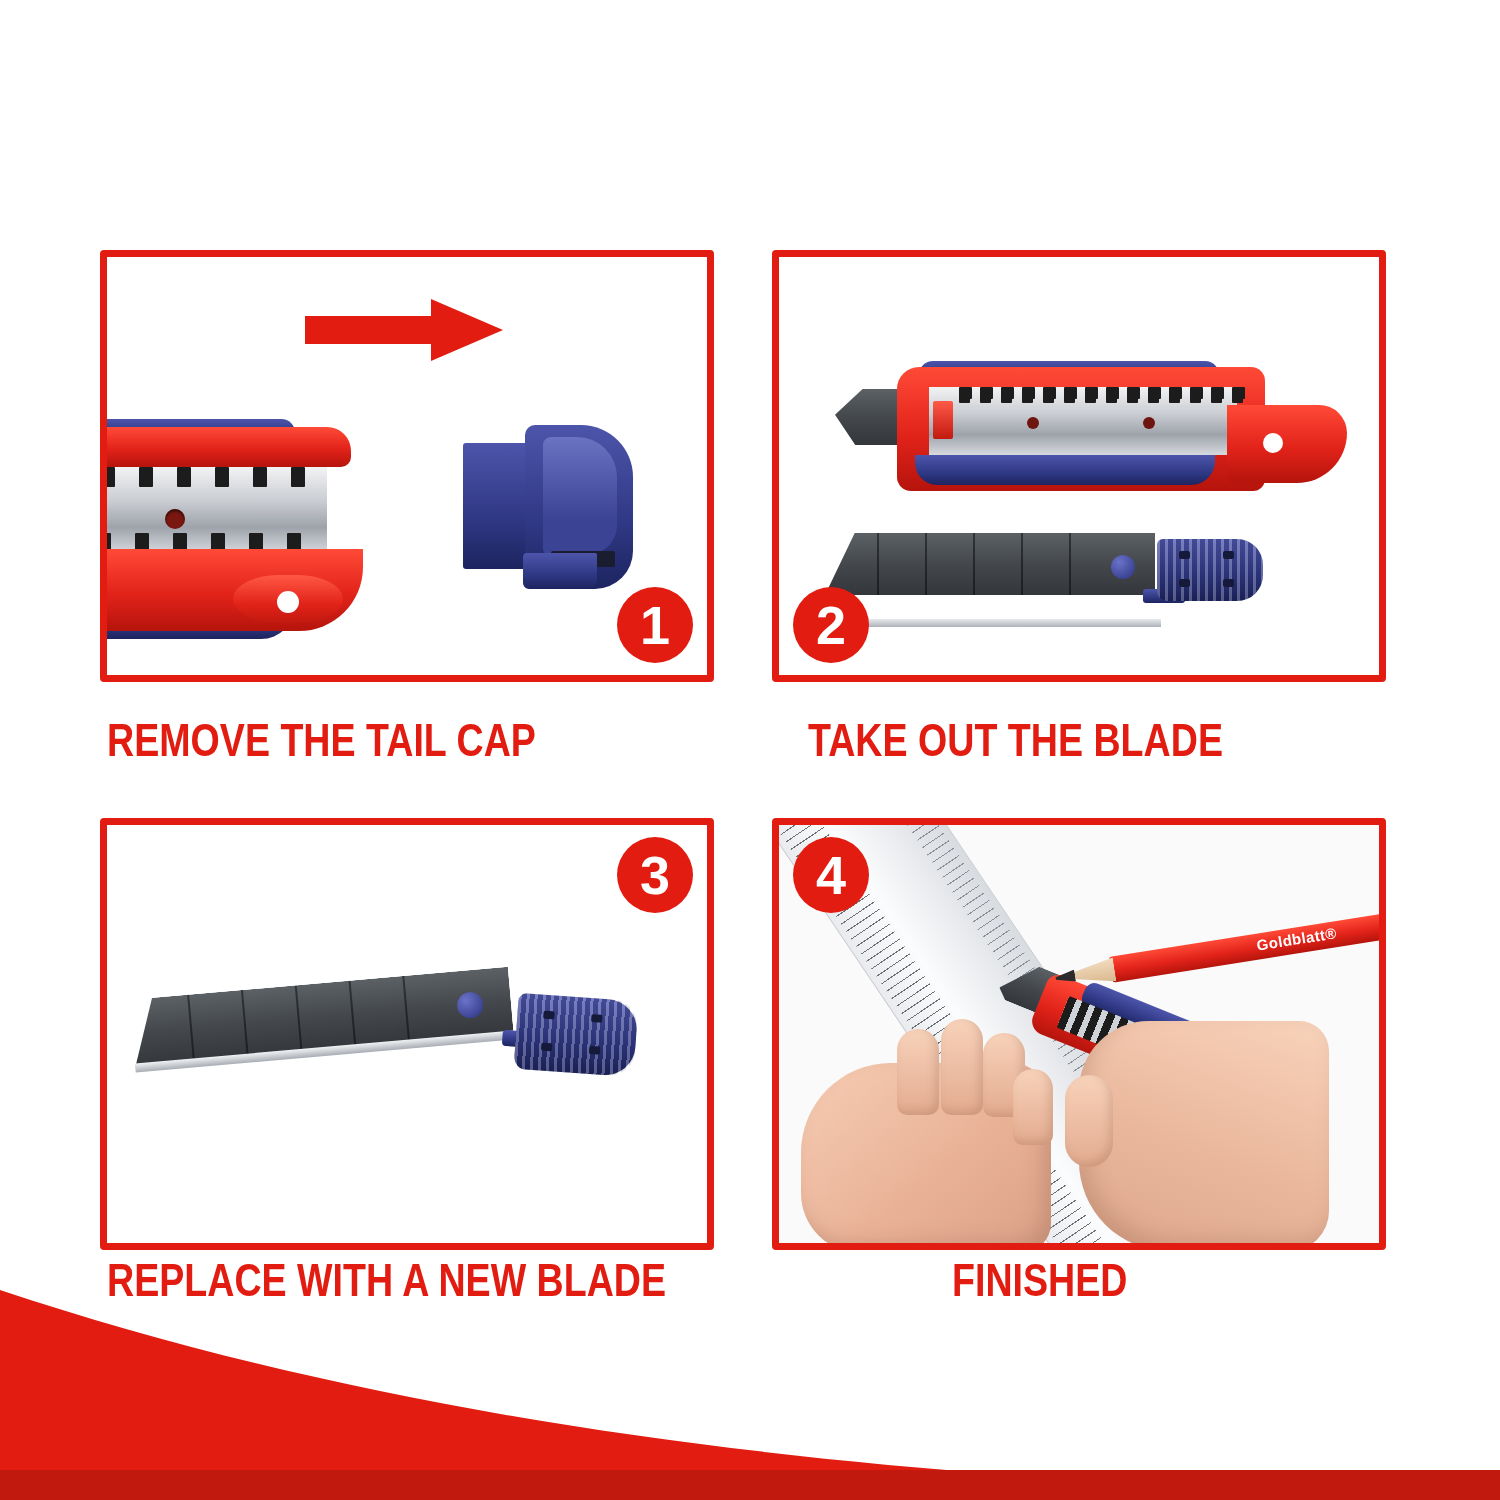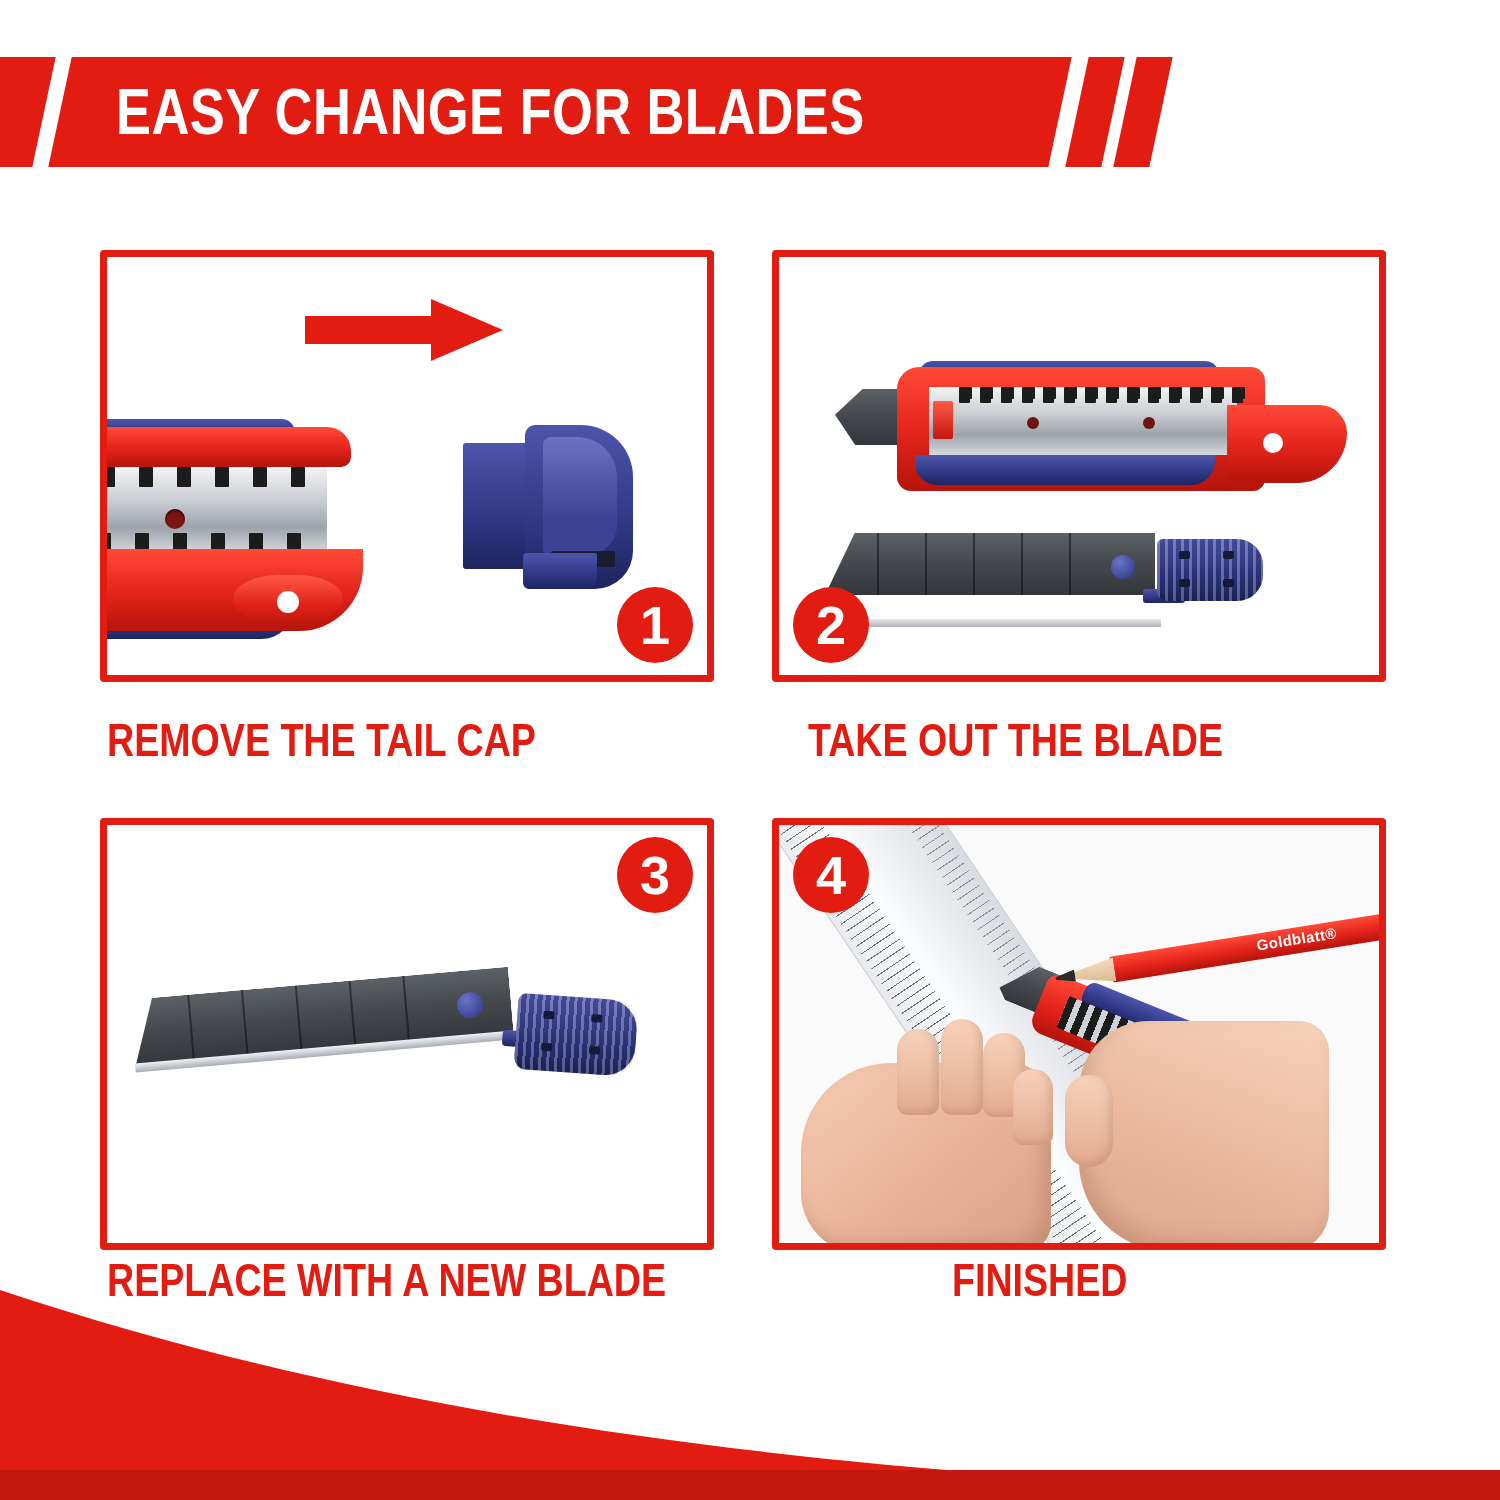--- a/index.html
+++ b/index.html
@@ -329,27 +329,20 @@
     position:absolute;left:148px;top:3px;
     color:#ffffff;font-weight:bold;font-size:15px;letter-spacing:.4px;
     font-family:"Liberation Sans", sans-serif;
   }
 </style>
 </head>
 <body>
 
 <div class="stage">
 
-  <div class="header">
-    <div class="header-band"></div>
-    <div class="header-slash hs1"></div>
-    <div class="header-stripe st1"></div>
-    <div class="header-stripe st2"></div>
-    <div class="header-title">EASY CHANGE FOR BLADES</div>
-  </div>
 
   <div class="panel" id="panel-1">
     <div class="scene">
 
       <div class="arrow">
         <div class="arrow-shaft"></div>
         <div class="arrow-head"></div>
       </div>
 
       <div class="p1-body">

